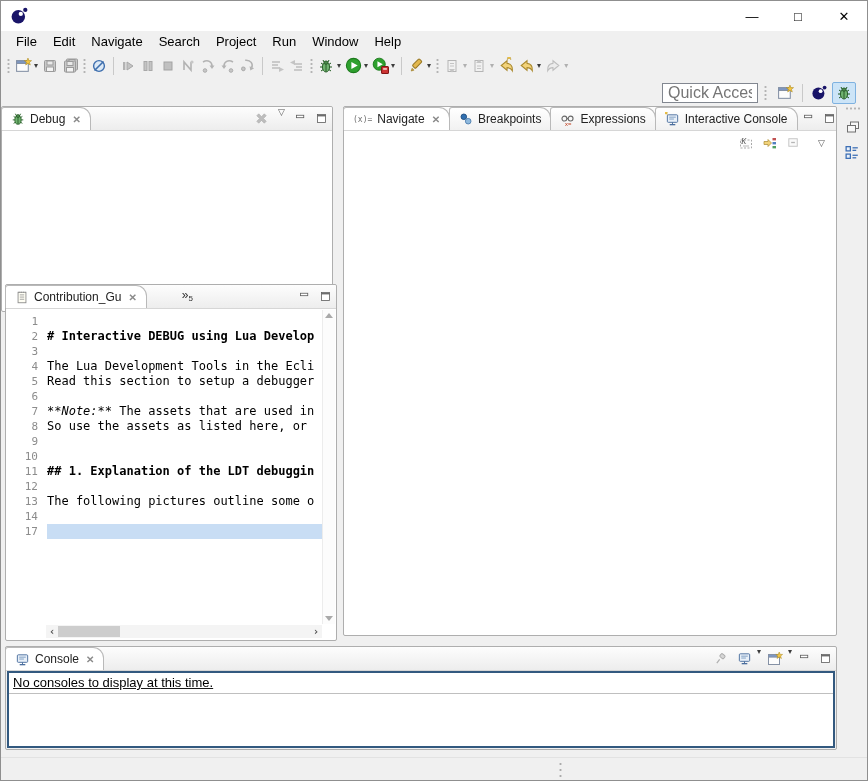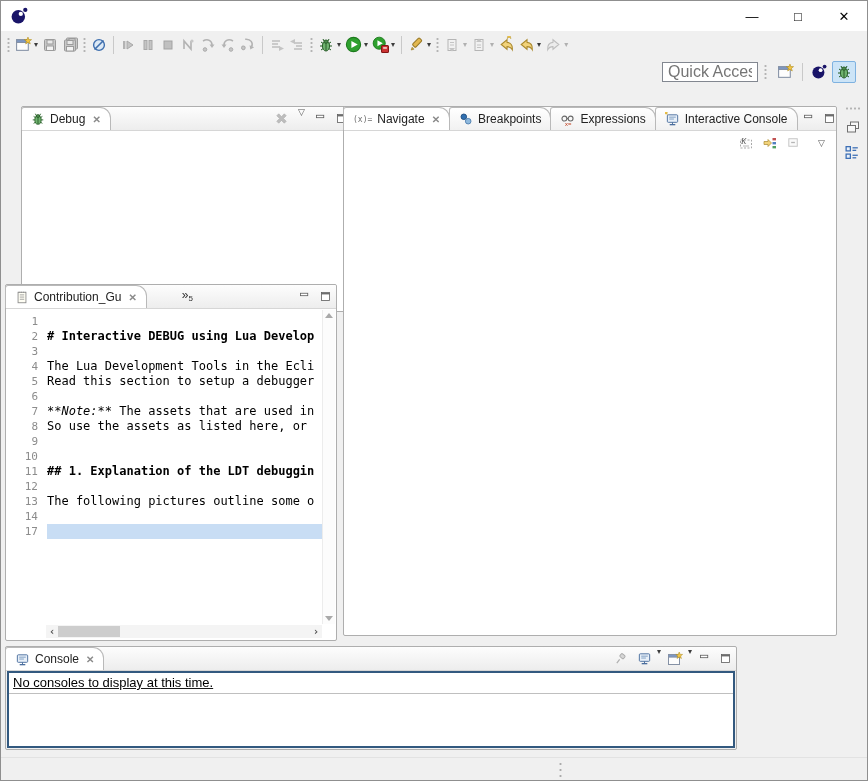--- a/index.html
+++ b/index.html
@@ -239,20 +239,30 @@
     <svg class="i" width="18" height="18" viewBox="0 0 16 16">
         <use href="#sym-lua"></use>
       </svg>
     <div class="win-controls">
       <div class="win-btn">—</div>
       <div class="win-btn">□</div>
       <div class="win-btn">✕</div>
     </div>
   </div>
 
+  <div class="menubar">
+    <span class="menu-item">File</span>
+    <span class="menu-item">Edit</span>
+    <span class="menu-item">Navigate</span>
+    <span class="menu-item">Search</span>
+    <span class="menu-item">Project</span>
+    <span class="menu-item">Run</span>
+    <span class="menu-item">Window</span>
+    <span class="menu-item">Help</span>
+  </div>
 
   <div class="toolbar">
     <span class="handle"></span>
     <div class="tb-btn">
       <svg class="i" width="17" height="17" viewBox="0 0 16 16">
           <use href="#sym-window-star"></use>
         </svg>
     </div>
       <span class="dd">▾</span>
     <div class="tb-btn">
@@ -393,21 +403,21 @@
           <use href="#sym-lua"></use>
         </svg>
     </div>
     <div class="persp-btn active">
       <svg class="i" width="16" height="16" viewBox="0 0 16 16">
           <use href="#sym-bug"></use>
         </svg>
     </div>
   </div>
 
-  <div class="panel" style="left:20px; top:105px; width:332px; height:206px;">
+  <div class="panel" style="left:0; top:105px; width:332px; height:206px;">
     <div class="tabrow">
       <div class="tab active">
         <svg class="i" width="14" height="14" viewBox="0 0 16 16">
             <use href="#sym-bug"></use>
           </svg>
         <span>Debug</span>
         <span class="x">✕</span>
       </div>
       <div class="tab-spacer"></div>
       <div class="mini-ic">
@@ -554,21 +564,21 @@
           <use href="#sym-restore"></use>
         </svg>
     </div>
     <div class="mini-ic">
       <svg class="i" width="17" height="17" viewBox="0 0 16 16">
           <use href="#sym-outline"></use>
         </svg>
     </div>
   </div>
 
-  <div class="panel" style="left:4px; top:645px; width:732px; height:104px; background:#f0f0f0;">
+  <div class="panel" style="left:4px; top:645px; width:832px; height:104px; background:#f0f0f0;">
     <div class="tabrow">
       <div class="tab active">
         <svg class="i" width="15" height="15" viewBox="0 0 16 16">
             <use href="#sym-monitor"></use>
           </svg>
         <span>Console</span>
         <span class="x">✕</span>
       </div>
       <div class="tab-spacer"></div>
       <div class="mini-ic">

